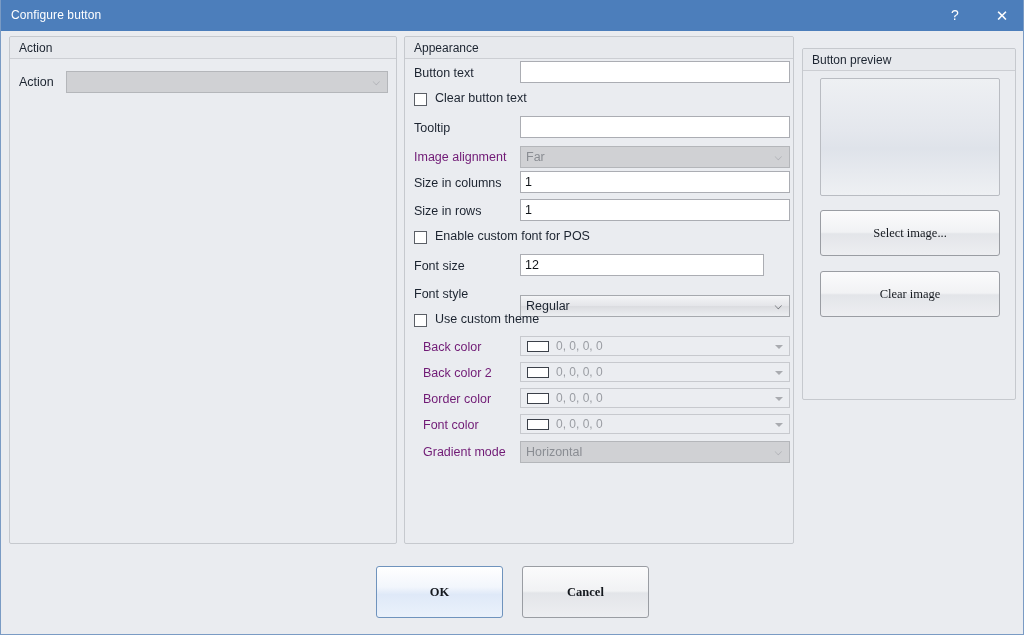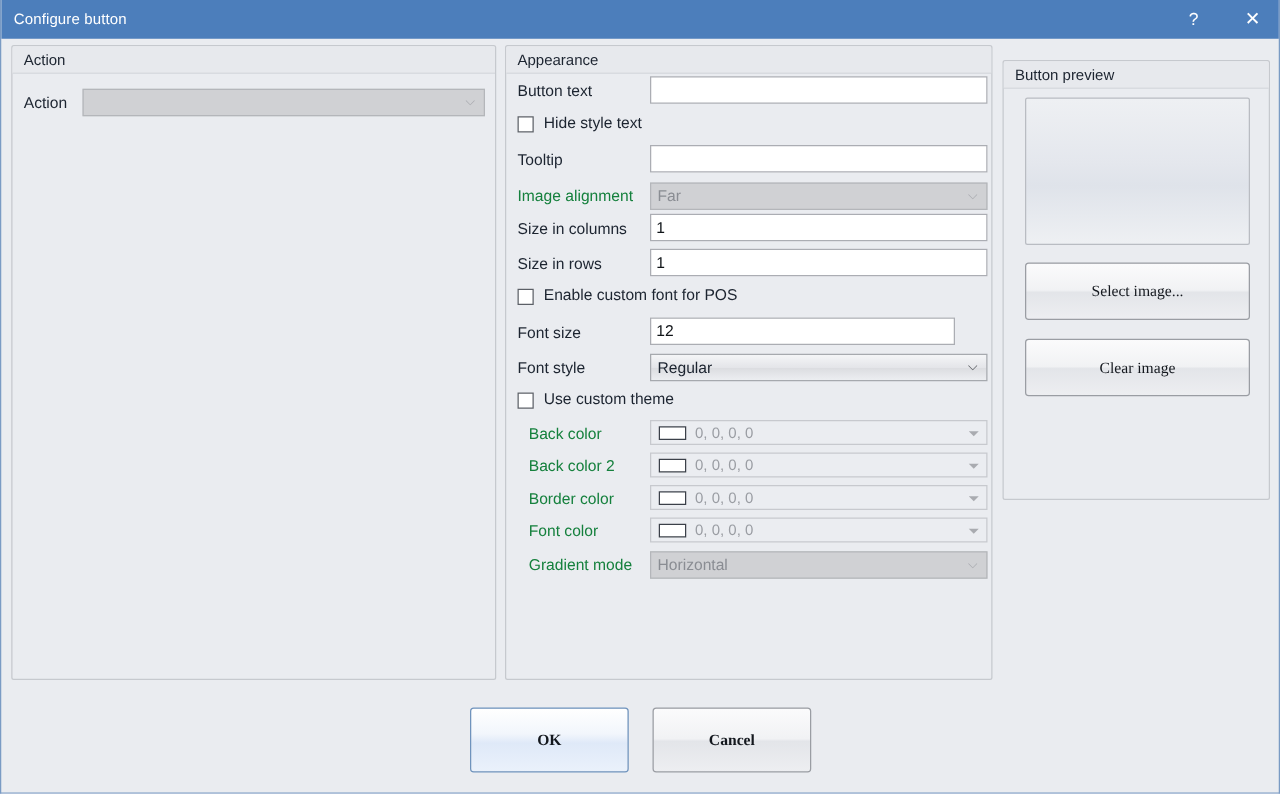--- a/index.html
+++ b/index.html
@@ -78,21 +78,21 @@
   #group-appear  { left: 403px; top: 36px; width: 390px; height: 508px; }
   #group-preview { left: 801px; top: 48px; width: 214px; height: 352px; }
 
   
   .lbl {
     position: absolute;
     font-size: 12.5px;
     color: #1c2430;
     white-space: nowrap;
   }
-  .lbl.dim { color: #15803d; }
+  .lbl.dim { color: #701a75; }
 
   
   .tinput {
     position: absolute;
     box-sizing: border-box;
     background: #ffffff;
     border: 1px solid #abadb3;
     font-family: "Liberation Sans", sans-serif;
     font-size: 12.5px;
     color: #101418;
@@ -124,20 +124,21 @@
     color: #4a4d53;
   }
   .combo.disabled {
     background: #d0d1d4;
     border-color: #b4b6ba;
     color: #8a8d93;
   }
   .combo.disabled .chev { color: #a7a9ae; }
   .combo.enabled {
     background: linear-gradient(to bottom, #f4f5f7 0%, #e4e5e9 50%, #dbdce0 51%, #eceef1 100%);
+    margin-top: 12px;
   }
 
   
   .colorcombo {
     position: absolute;
     box-sizing: border-box;
     height: 20px;
     border: 1px solid #c7c9ce;
     background: #ebedf1;
     cursor: default;
@@ -250,21 +251,21 @@
   </div>
 
   <div class="group" id="group-appear">
     <div class="g-header">Appearance</div>
 
     <div class="lbl" style="left:9px; top:29px;">Button text</div>
     <input class="tinput" style="left: 115px; top: 24px; width: 270px;" type="text" value="">
 
     <div class="cbrow" style="left:9px; top:55px;">
       <span class="box"></span>
-      <span class="cblabel">Hide style text</span>
+      <span class="cblabel">Clear button text</span>
     </div>
 
     <div class="lbl" style="left:9px; top:84px;">Tooltip</div>
     <input class="tinput" style="left: 115px; top: 79px; width: 270px;" type="text" value="">
 
     <div class="lbl dim" style="left:9px; top:113px;">Image alignment</div>
     <div class="combo disabled" style="left:115px; top:109px; width:270px;">
       <span>Far</span>
       <span class="chev">⌵</span>
     </div>

